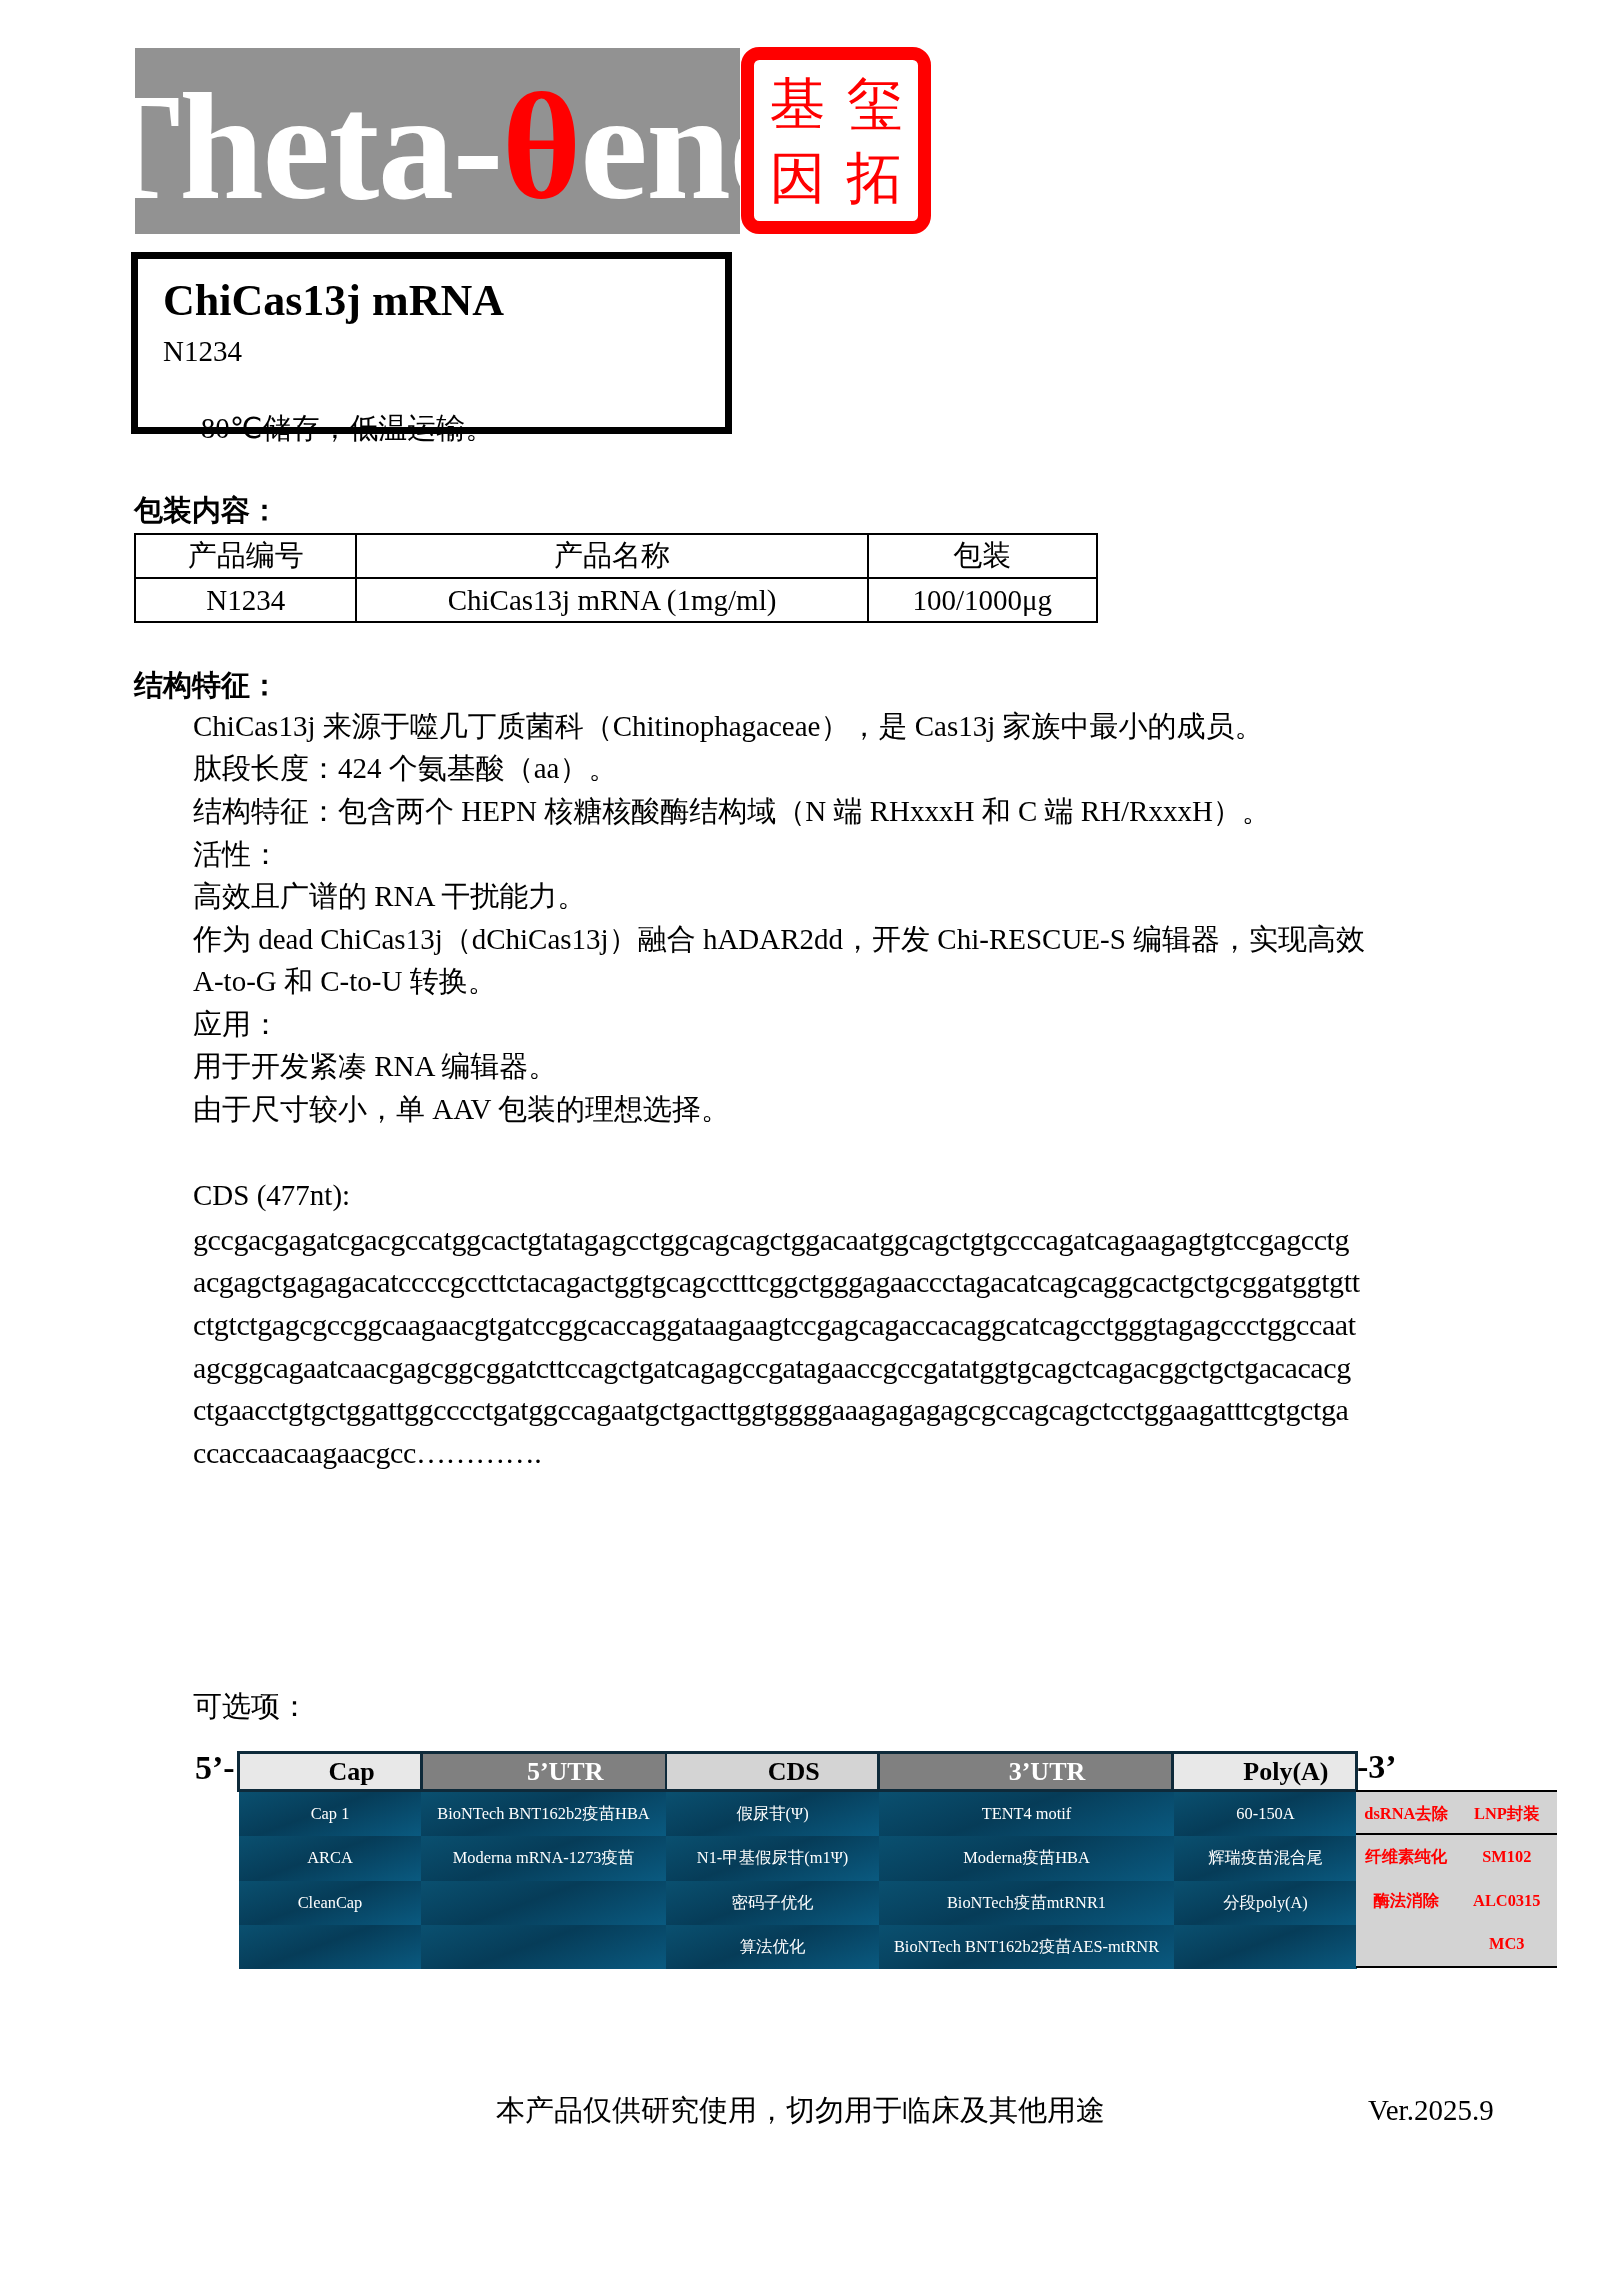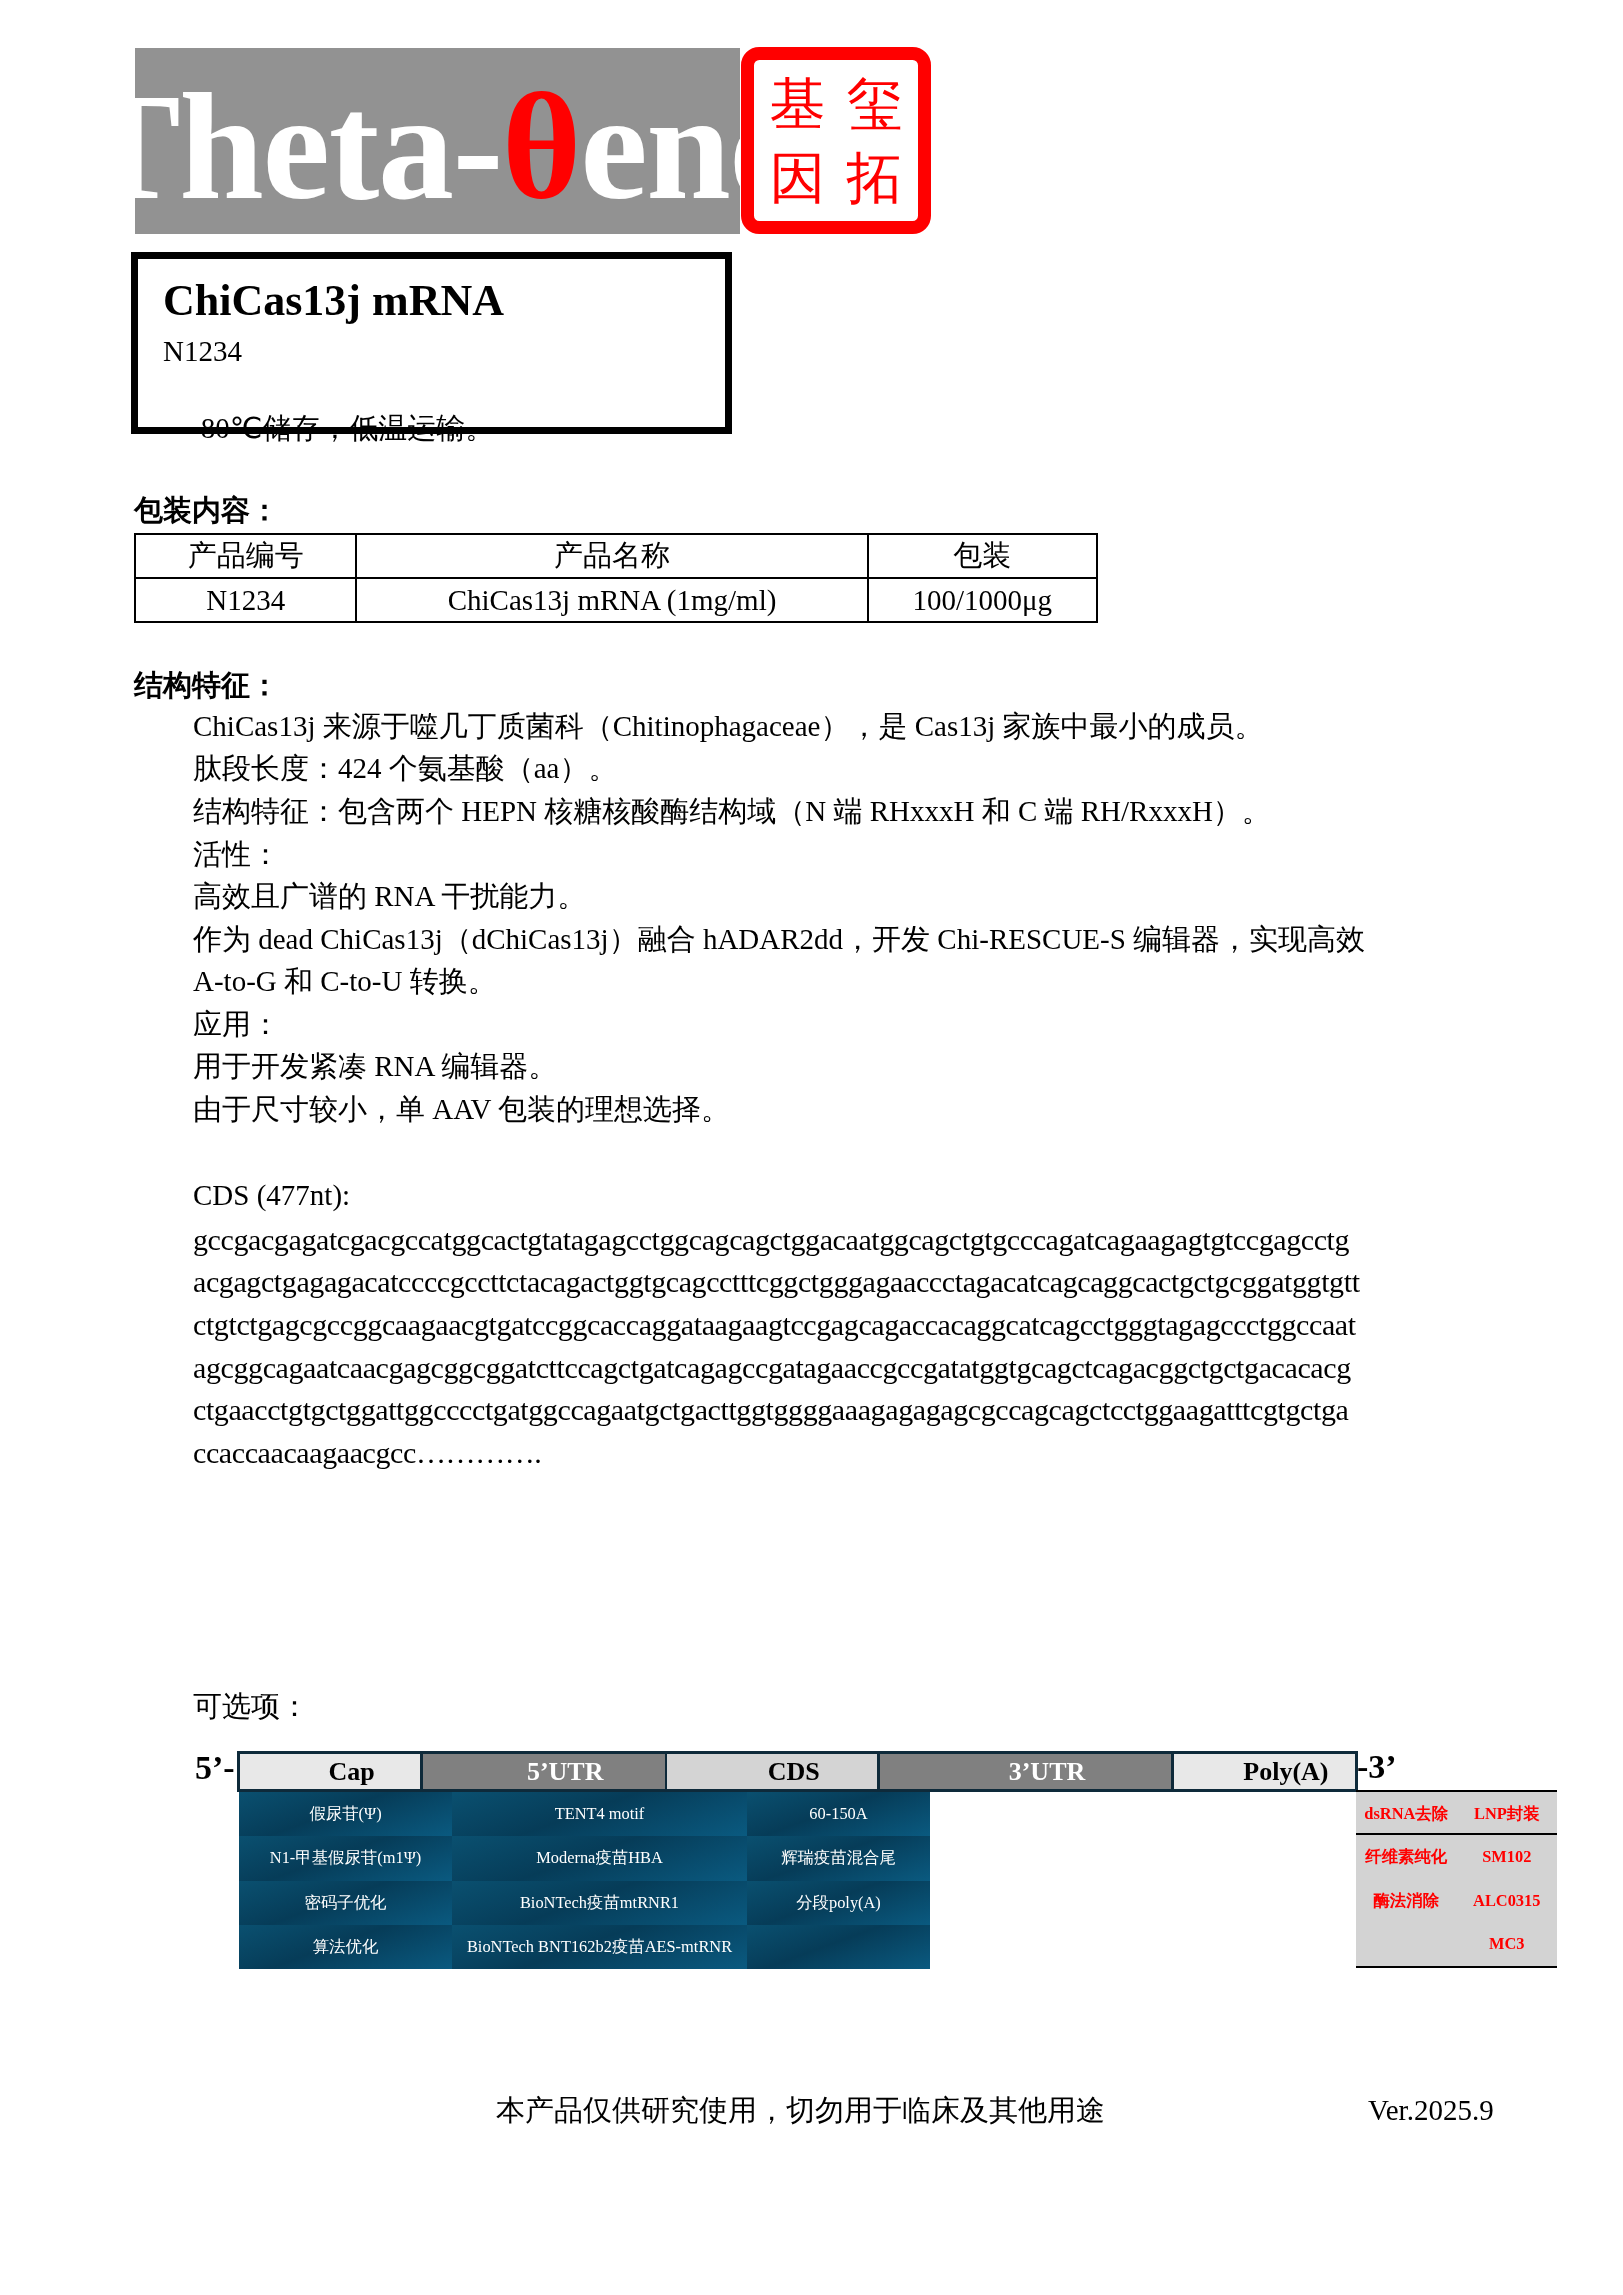--- a/index.html
+++ b/index.html
@@ -124,20 +124,32 @@
 
 <div class="abs opt-head">
   <div class="h-light" style="width:181px;">Cap</div>
   <div class="h-dark" style="width:243px;">5’UTR</div>
   <div class="h-mid" style="width:211px;">CDS</div>
   <div class="h-dark" style="width:293px;">3’UTR</div>
   <div class="h-light" style="width:182px;">Poly(A)</div>
 </div>
 
 <div class="abs opt-body">
+  <div class="opt-col" style="width:182px;">
+    <div class="opt-cell">Cap 1</div>
+    <div class="opt-cell">ARCA</div>
+    <div class="opt-cell">CleanCap</div>
+    <div class="opt-cell"></div>
+  </div>
+  <div class="opt-col" style="width:245px;">
+    <div class="opt-cell">BioNTech BNT162b2疫苗HBA</div>
+    <div class="opt-cell">Moderna mRNA-1273疫苗</div>
+    <div class="opt-cell"></div>
+    <div class="opt-cell"></div>
+  </div>
   <div class="opt-col" style="width:213px;">
     <div class="opt-cell">假尿苷(Ψ)</div>
     <div class="opt-cell">N1-甲基假尿苷(m1Ψ)</div>
     <div class="opt-cell">密码子优化</div>
     <div class="opt-cell">算法优化</div>
   </div>
   <div class="opt-col" style="width:295px;">
     <div class="opt-cell">TENT4 motif</div>
     <div class="opt-cell">Moderna疫苗HBA</div>
     <div class="opt-cell">BioNTech疫苗mtRNR1</div>

